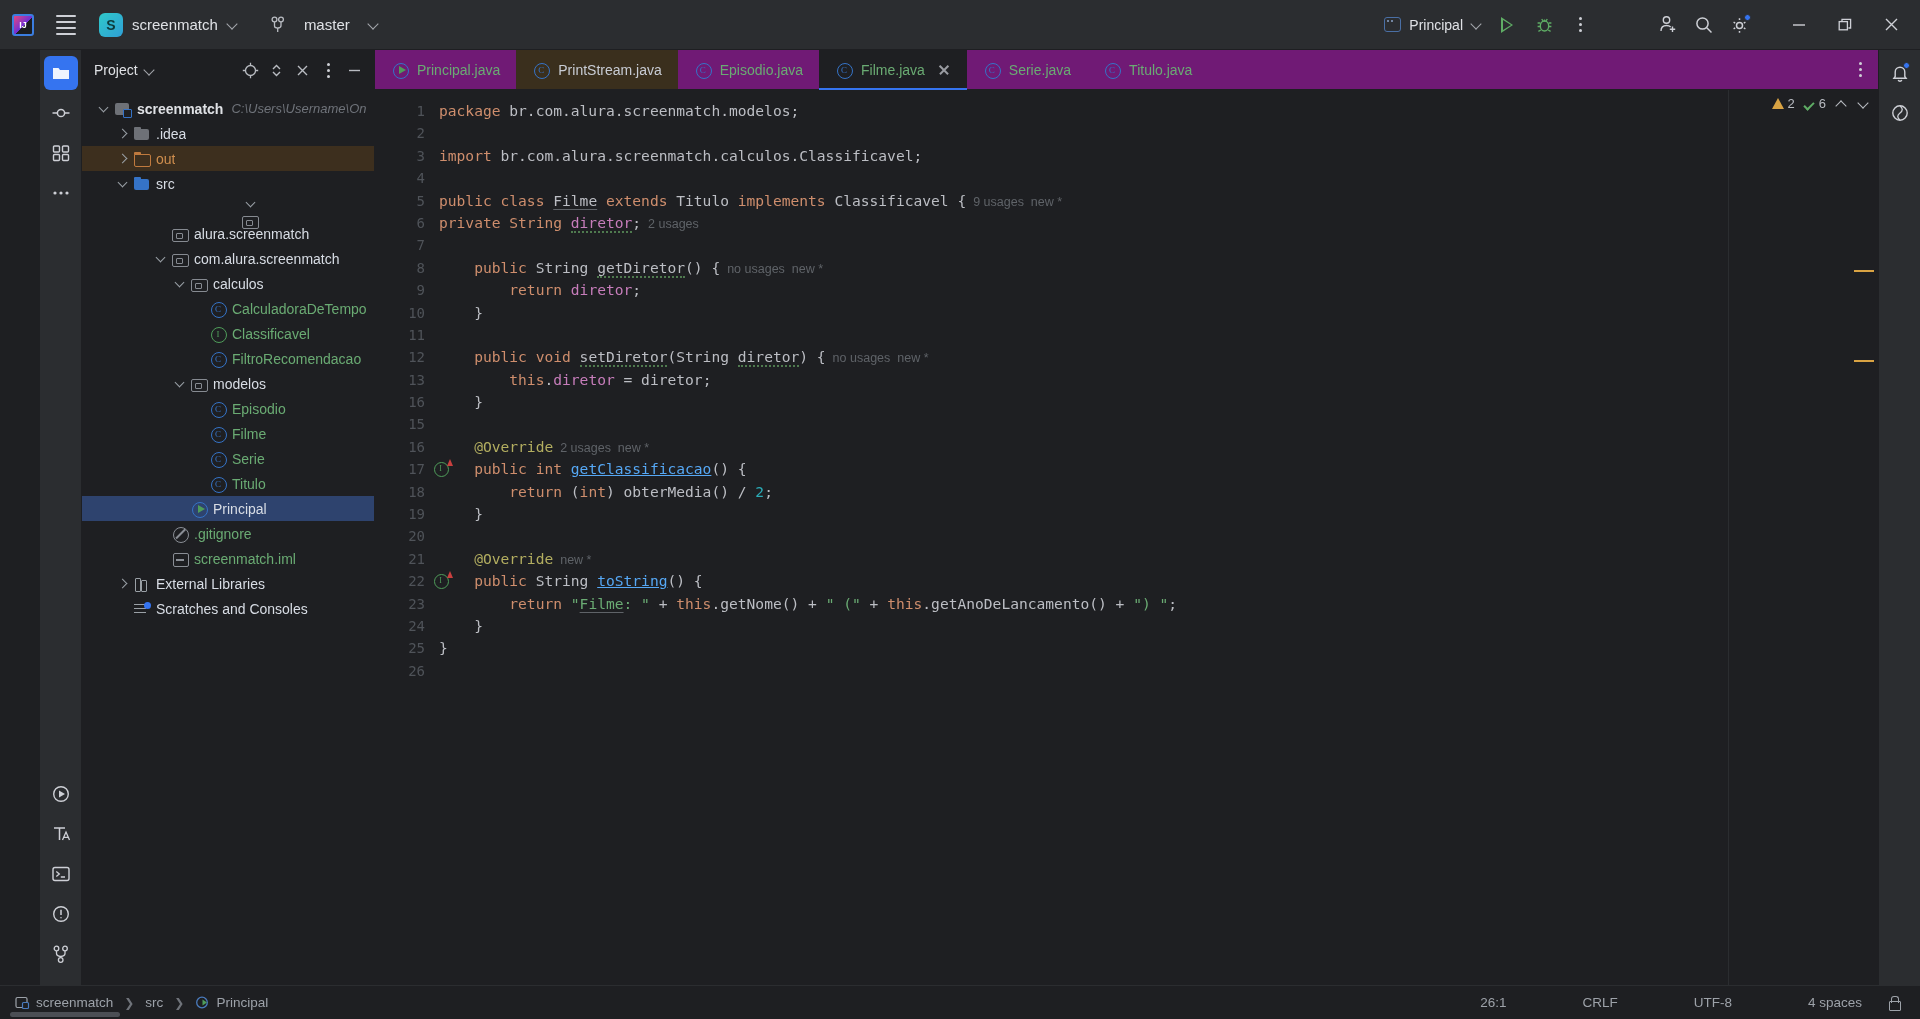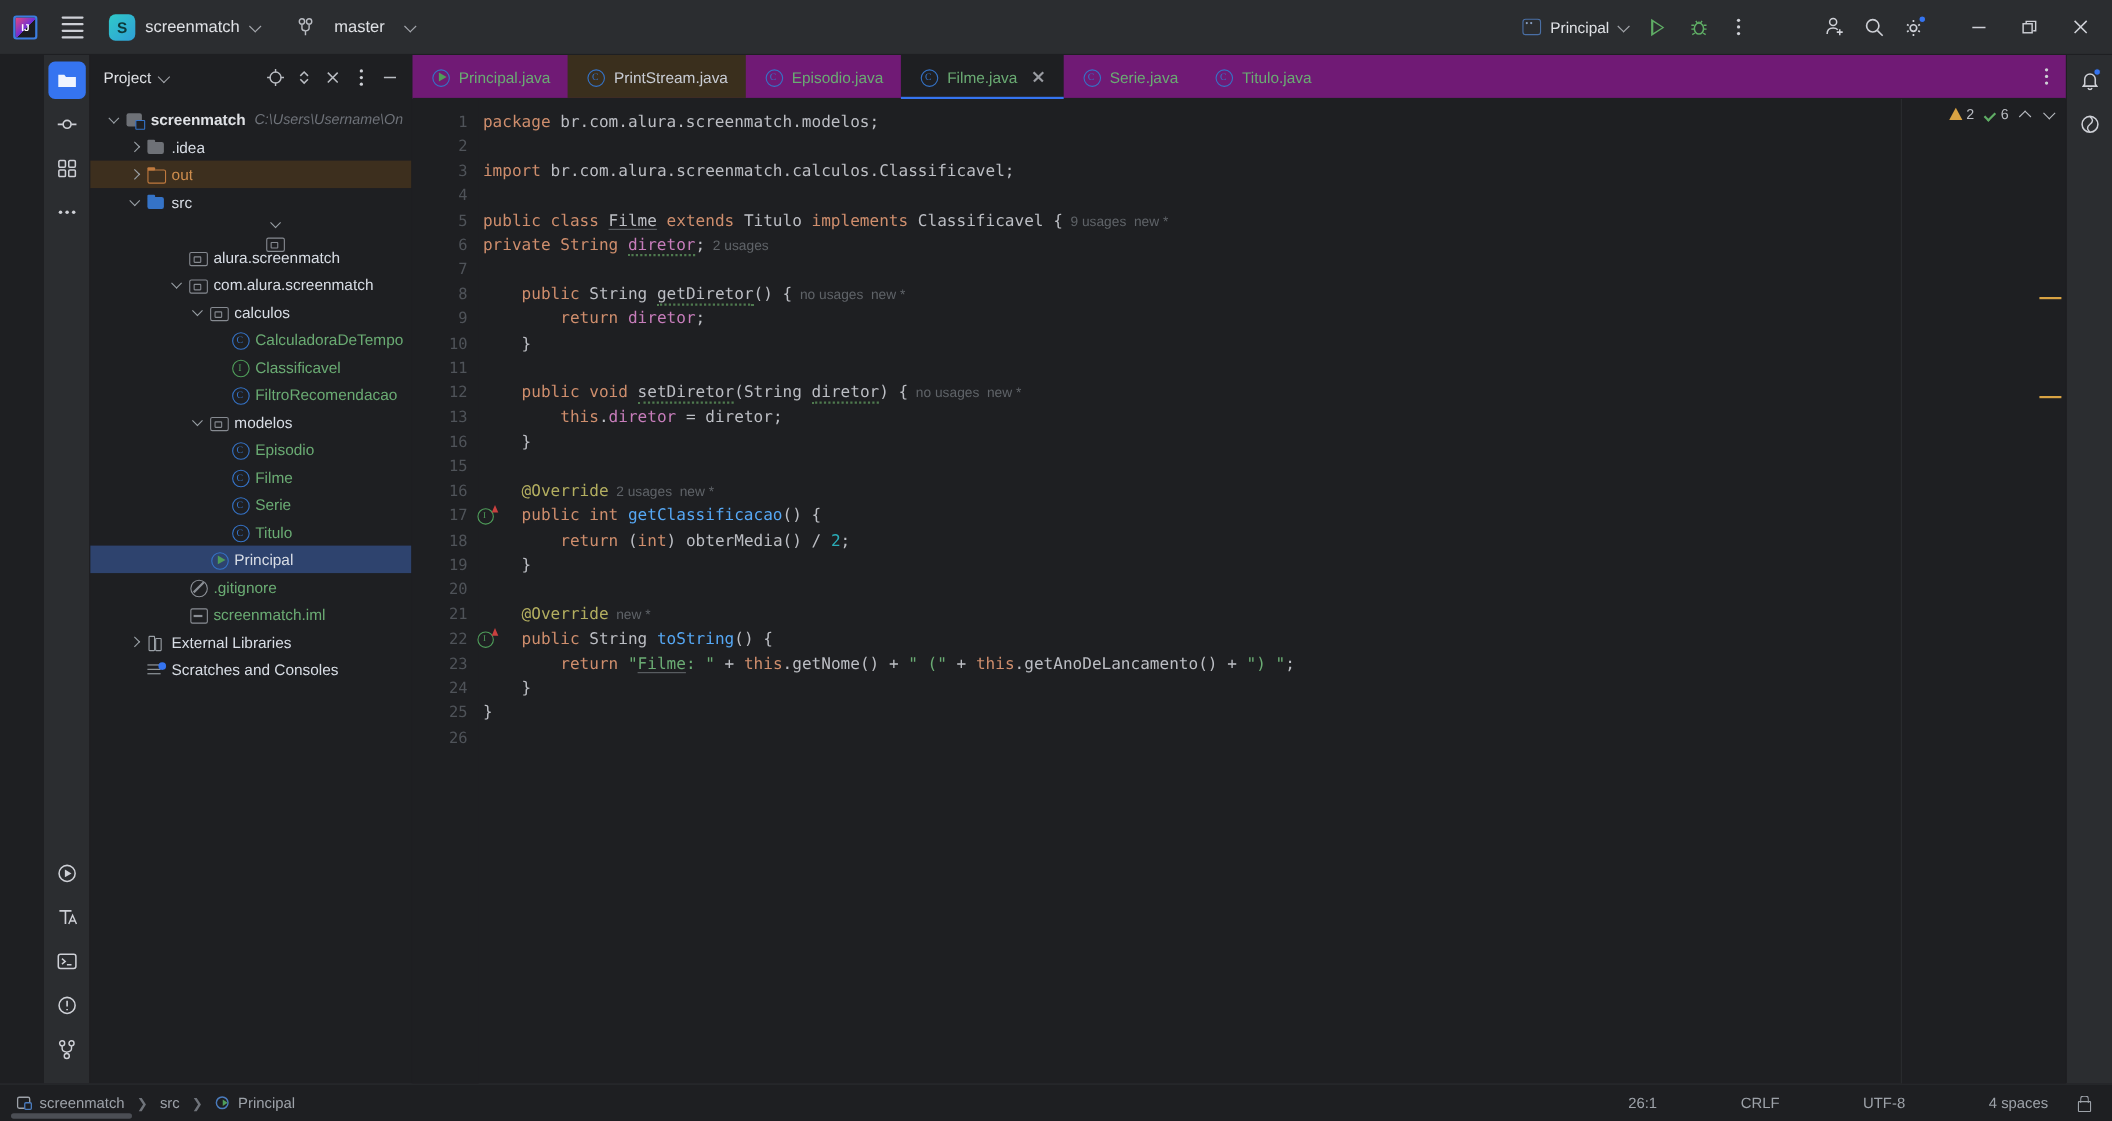--- a/index.html
+++ b/index.html
@@ -269,21 +269,21 @@
     border-left:3px solid transparent;border-right:3px solid transparent;border-bottom:7px solid #c9403f;
   }
 
   .code-wrap { flex:1 1 auto; position:relative; overflow:hidden; }
   .code {
     font-family:"DejaVu Sans Mono", monospace; font-size:14.6px; line-height:22.4px;
     padding-top:10px; white-space:pre; color:#bcbec4;
   }
   .cl { height:22.4px; padding-left:4px; }
   .kw{color:#cf8e6d;} .str{color:#6aab73;} .num{color:#2aacb8;}
-  .fld{color:#c77dbb;} .mth{color:#bcbec4;} .mthb{color:#56a8f5;}
+  .fld{color:#c77dbb;} .mth{color:#bcbec4;} .mthb{color:#56a8f5;text-decoration:underline;}
   .ann{color:#b3ae60;} .txt{color:#bcbec4;}
   .hint{color:#5f6368;font-family:"Liberation Sans",sans-serif;font-size:12.5px;}
   .uline{ text-decoration: underline; text-decoration-color:#5f6368; text-decoration-thickness:1px; text-underline-offset:3px;}
   .wavy{ border-bottom:2px dotted #4f7a4f; padding-bottom:0px;}
 
   .editor-right {
     width: 150px; flex:0 0 150px; background:#1e1f22; position:relative;
     border-left:1px solid #2b2d30;
   }
   .insp-header{

